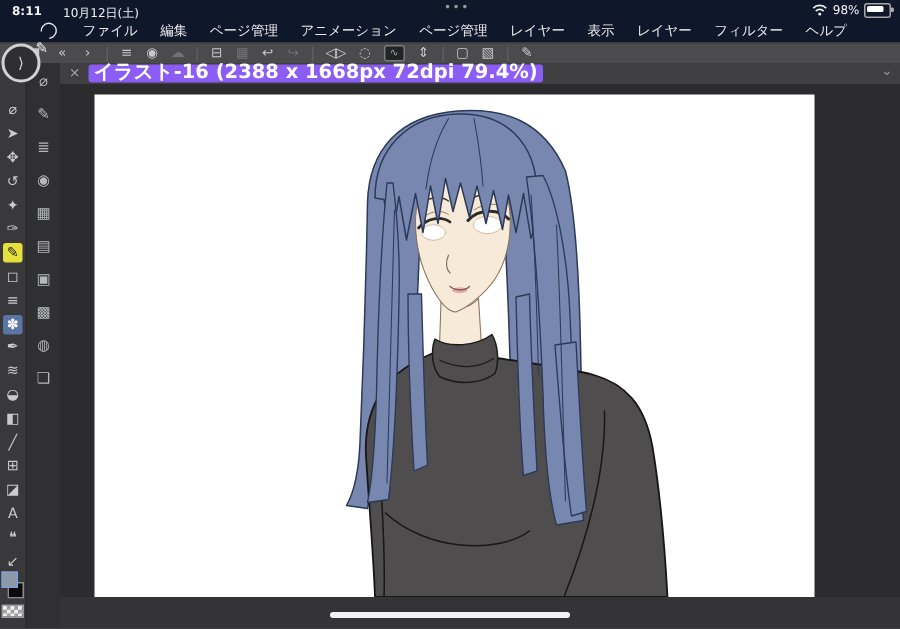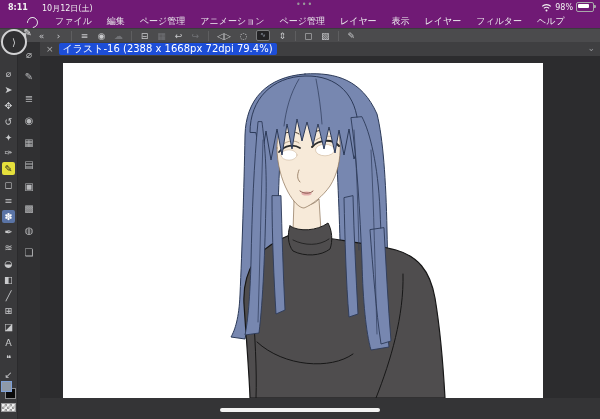--- a/index.html
+++ b/index.html
@@ -1,45 +1,45 @@
 <!DOCTYPE html>
 <html><head>
 <meta charset="utf-8">
 <style>
   html,body{margin:0;padding:0;background:#111;}
   #screen{position:relative;width:600px;height:419px;overflow:hidden;background:#2c2c2e;
           font-family:"DejaVu Sans","Liberation Sans",sans-serif;color:#e8e8e8;}
   
-  .header{position:absolute;left:0;top:0;width:600px;height:28px;background:#701a75;}
+  .header{position:absolute;left:0;top:0;width:600px;height:28px;background:#0f172a;}
   .status-time{position:absolute;left:8px;top:3px;font-size:8px;font-weight:bold;color:#f2f2f2;}
   .status-date{position:absolute;left:31px;top:3px;font-size:8px;color:#f2f2f2;margin-left:11px;}
   .status-dots{position:absolute;left:296px;top:0px;font-size:8px;letter-spacing:1px;color:#98989a;}
-  .status-right{position:absolute;right:6px;top:2px;display:flex;align-items:center;gap:3px;font-size:8px;color:#f2f2f2;}
+  .status-right{position:absolute;right:6px;top:2px;display:flex;gap:3px;font-size:8px;color:#f2f2f2;}
   .battery{position:relative;width:16px;height:8px;border:1px solid #a8a8aa;border-radius:2px;}
   .battery-fill{position:absolute;left:1px;top:1px;width:11px;height:4px;background:#fff;border-radius:1px;}
   .battery-tip{position:absolute;right:-3px;top:2px;width:2px;height:3px;background:#a8a8aa;border-radius:0 1px 1px 0;}
-  .menu-row{position:absolute;left:0;top:13px;width:480px;height:15px;display:flex;align-items:flex-end;}
+  .menu-row{position:absolute;left:0;top:13px;width:480px;height:15px;display:flex;align-items:center;}
   .logo{width:9px;height:9px;border:1.5px solid #e2e2e4;border-radius:50%;border-bottom-color:transparent;
         transform:rotate(40deg);margin-left:27px;flex:0 0 auto;}
   .menus{display:flex;gap:15px;margin-left:17px;font-size:9px;color:#ececee;}
   .menu-item{white-space:nowrap;cursor:default;}
   
   .commandbar{position:absolute;left:0;top:28px;width:600px;height:14px;background:#4b4b4d;
               border-top:1px solid #3b3b3d;box-sizing:border-box;display:flex;align-items:center;
               gap:8px;padding-left:3px;font-size:9px;color:#c9cacc;}
   .cmd-icon{min-width:9px;text-align:center;line-height:12px;white-space:nowrap;}
   .cmd-icon.disabled{color:#717276;}
   .cmd-icon.chip{background:#232325;border:1px solid #7a7b7d;border-radius:2px;min-width:12px;height:9px;
                  line-height:8px;font-size:7px;color:#9aa4b4;}
   .v-sep{width:1px;height:10px;background:#5e5e60;flex:0 0 auto;}
   
   .tabbar{position:absolute;left:0;top:42px;width:600px;height:14px;background:#3f3f41;display:flex;align-items:center;}
   .tab-close{margin-left:46px;color:#a9aaac;font-size:9px;line-height:12px;}
-  .tab-title{margin-left:5px;background:#1d4ed8;color:#fff;font-size:10px;line-height:10px;
-             padding:1px 4px;border-radius:2px;white-space:nowrap;}
+  .tab-title{margin-left:5px;background:#8b5cf6;color:#fff;font-size:13px;line-height:10px;
+             padding:1px 4px;border-radius:2px;white-space:nowrap;font-weight:bold;}
   .tab-chevron{position:absolute;right:5px;top:1px;color:#96979a;font-size:9px;}
   
   .col1{position:absolute;left:0;top:42px;width:17px;height:377px;background:#39393b;border-right:1px solid #2a2a2c;}
   .tools{position:absolute;left:0;top:24px;width:17px;display:flex;flex-direction:column;}
   .tool{height:15.8px;display:flex;align-items:center;justify-content:center;font-size:9.5px;color:#c9cacc;}
   .tool.yellow{background:#e5e03c;color:#1c1c1c;border-radius:2px;align-self:center;width:13px;height:13px;margin:1.4px 0;}
   .tool.selected{background:#5a74a6;color:#fff;border-radius:2px;align-self:center;width:13px;height:13px;margin:1.4px 0;}
   .fg-swatch{position:absolute;left:1px;top:339px;width:9px;height:9px;background:#8e99a8;border:1.5px solid #7ea0d8;}
   .bg-swatch{position:absolute;left:5px;top:346px;width:9px;height:9px;background:#0a0a0a;border:1px solid #8a8a8c;}
   .trans-chip{position:absolute;left:1px;top:361px;width:13px;height:7px;border:1px solid #9a9a9c;

